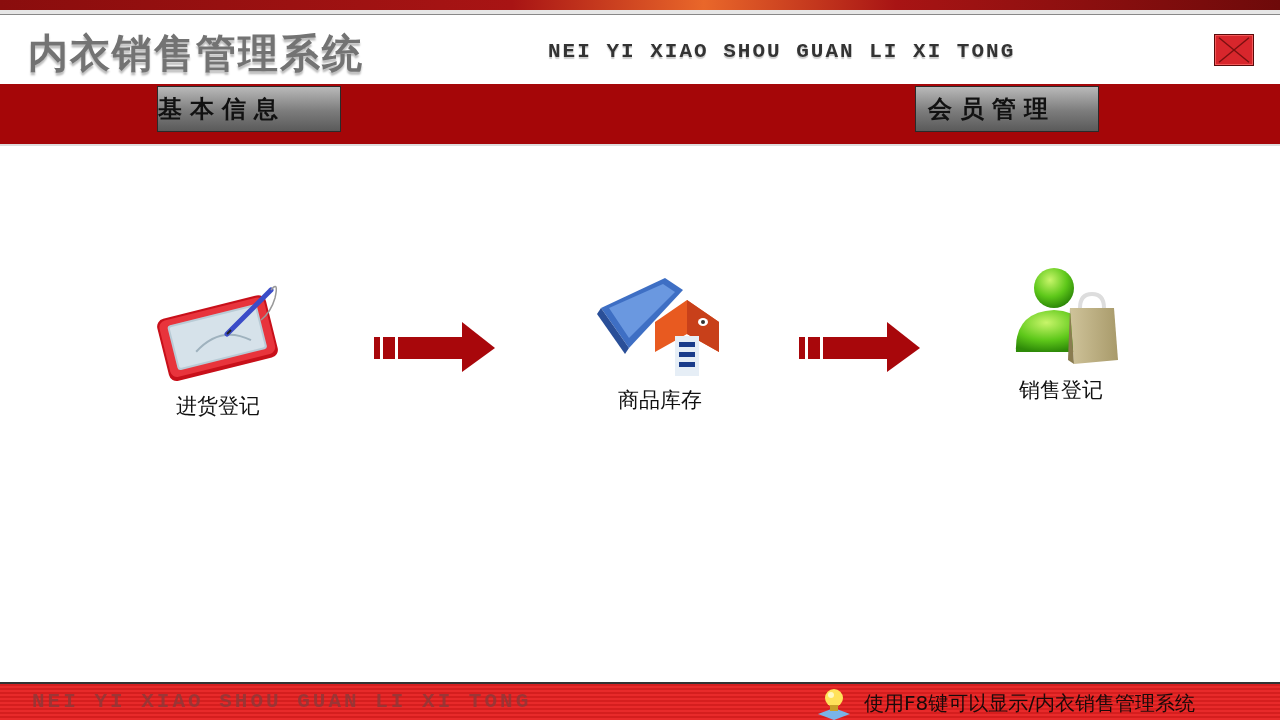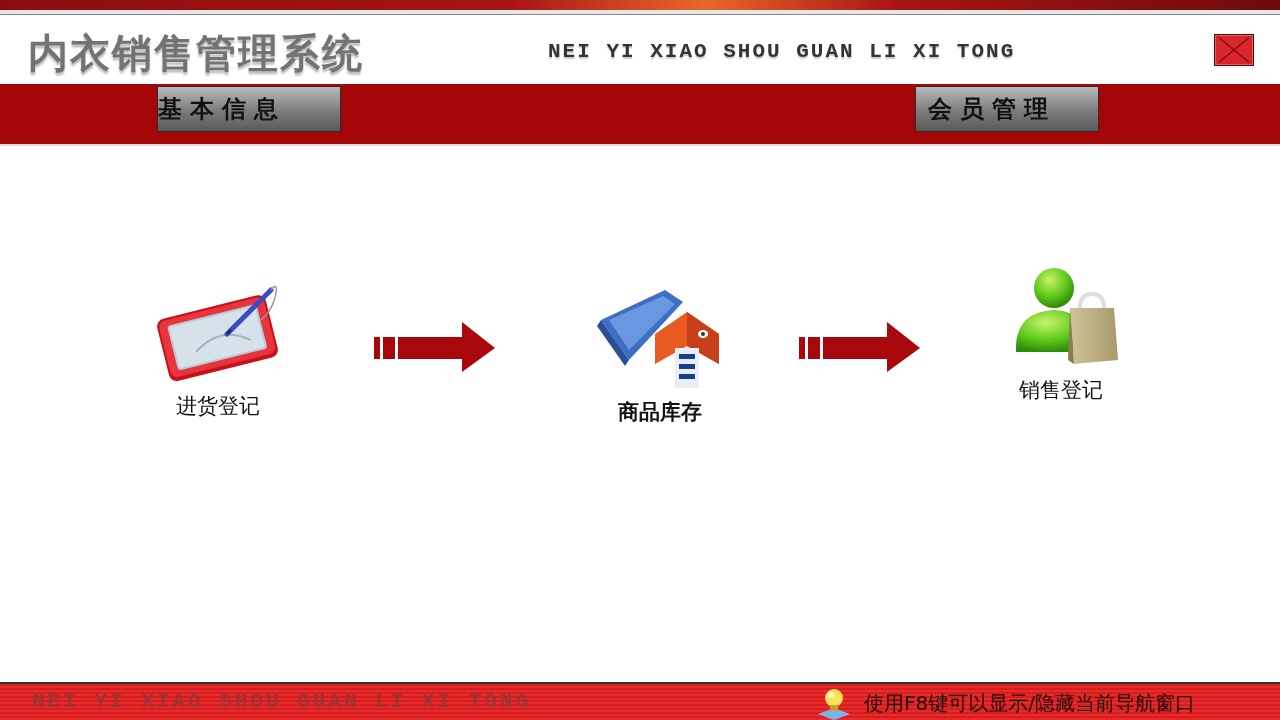--- a/index.html
+++ b/index.html
@@ -27,21 +27,21 @@
   .nav-btn.active { background:linear-gradient(#ff7070,#e02b2b 50%,#c41818); border-color:#7a0a0a; }
   .nav-btn.n1 { left:157px; }
   .nav-btn.n2 { left:541px; }
   .nav-btn.n3 { left:915px;padding-left:12px; }
 
   .content { position:absolute; left:0; top:148px; width:1280px; height:532px; background:#fff; }
   .module { position:absolute; text-align:center; cursor:pointer; }
   .module .icon { width:130px; height:110px; margin:0 auto; }
   .module .label { font-size:21px; color:#111; margin-top:6px; white-space:nowrap; }
   .m1 { left:143px; top:128px; width:150px; }
-  .m2 { left:575px; top:134px; width:170px;font-weight:bold; }
+  .m2 { left:575px; top:122px; width:170px; }
   .m3 { left:986px; top:112px; width:150px; }
   .m4 { left:573px; top:334px; width:180px; }
 
   .arrow { position:absolute; width:125px; height:54px; }
   .a1 { left:372px; top:172px; }
   .a2 { left:797px; top:172px; }
 
   .statusbar { position:absolute; left:0; top:682px; width:1280px; height:38px;
     background:repeating-linear-gradient(0deg,#e82a2a 0px,#e82a2a 2px,#d51e1e 2px,#d51e1e 4px);
     border-top:2px solid #333; }
@@ -159,15 +159,15 @@
   <div class="statusbar">
     <div class="status-left">NEI YI XIAO SHOU GUAN LI XI TONG</div>
     <div class="status-icon">
       <svg viewBox="0 0 36 34" width="36" height="34">
         <polygon points="2,28 18,22 34,28 18,34" fill="#7ab4e8"></polygon>
         <circle cx="18" cy="12" r="9" fill="#ffe25a"></circle>
         <circle cx="15" cy="9" r="3" fill="#fff8c0"></circle>
         <rect x="14" y="19" width="8" height="6" fill="#c8a028"></rect>
       </svg>
     </div>
-    <div class="status-hint">使用F8键可以显示/隐藏当前导航窗口</div>
+    <div class="status-hint">使用F8键可以显示/内衣销售管理系统</div>
   </div>
 </div>
 
 </body></html>

